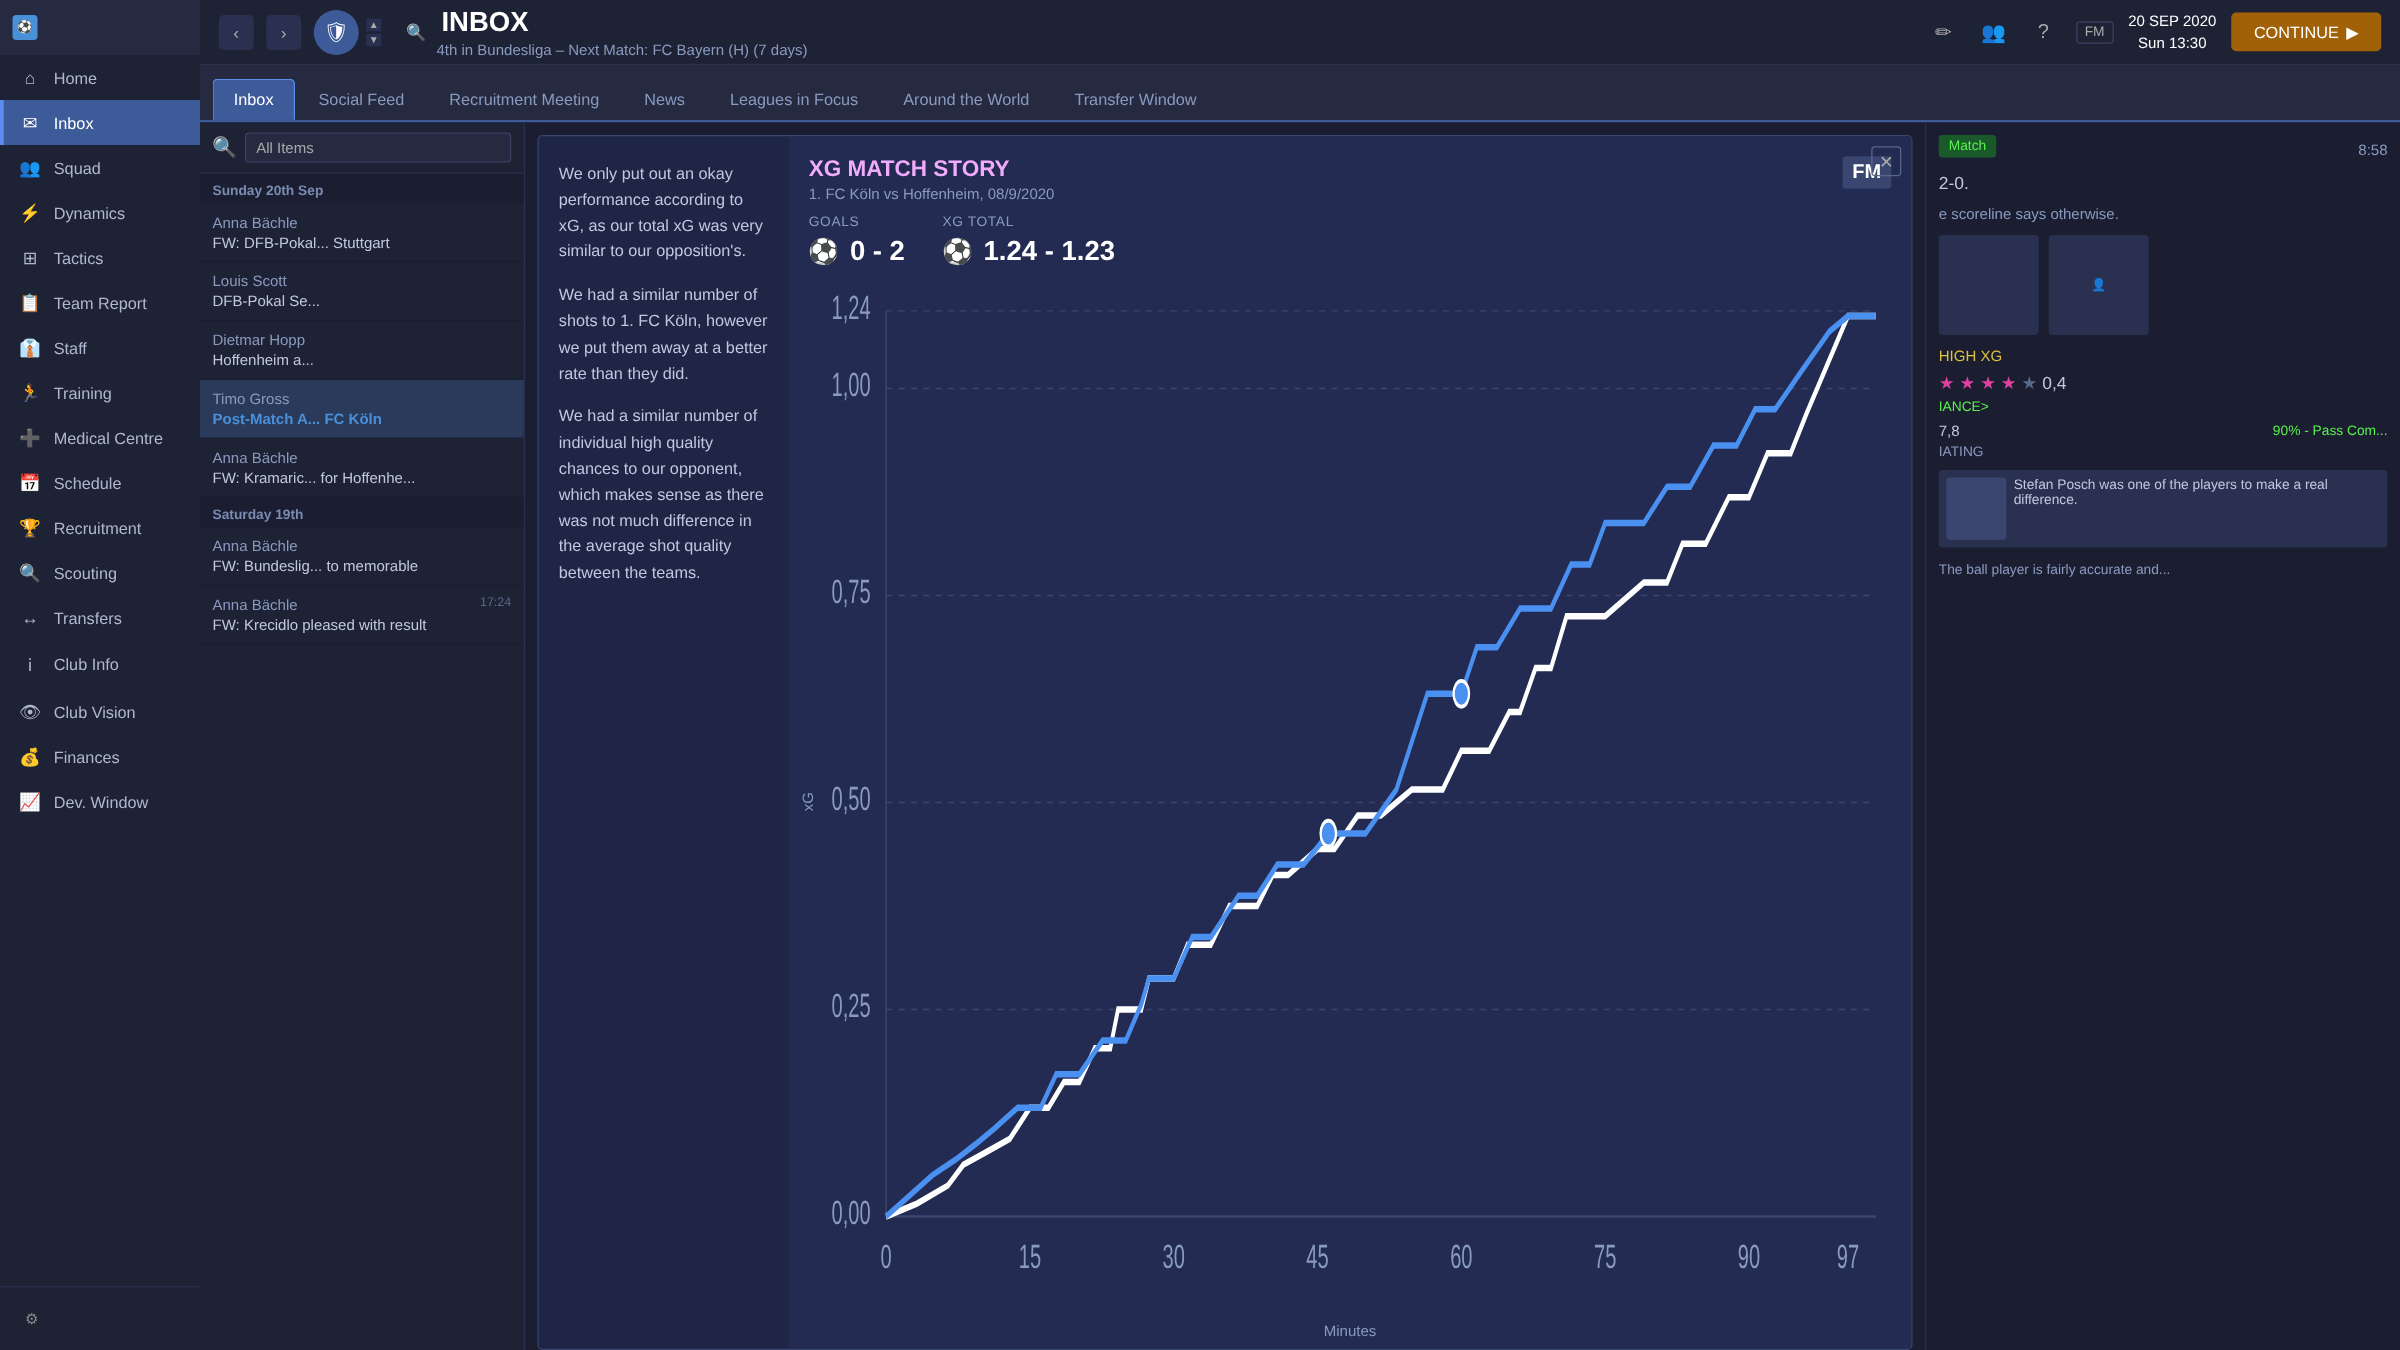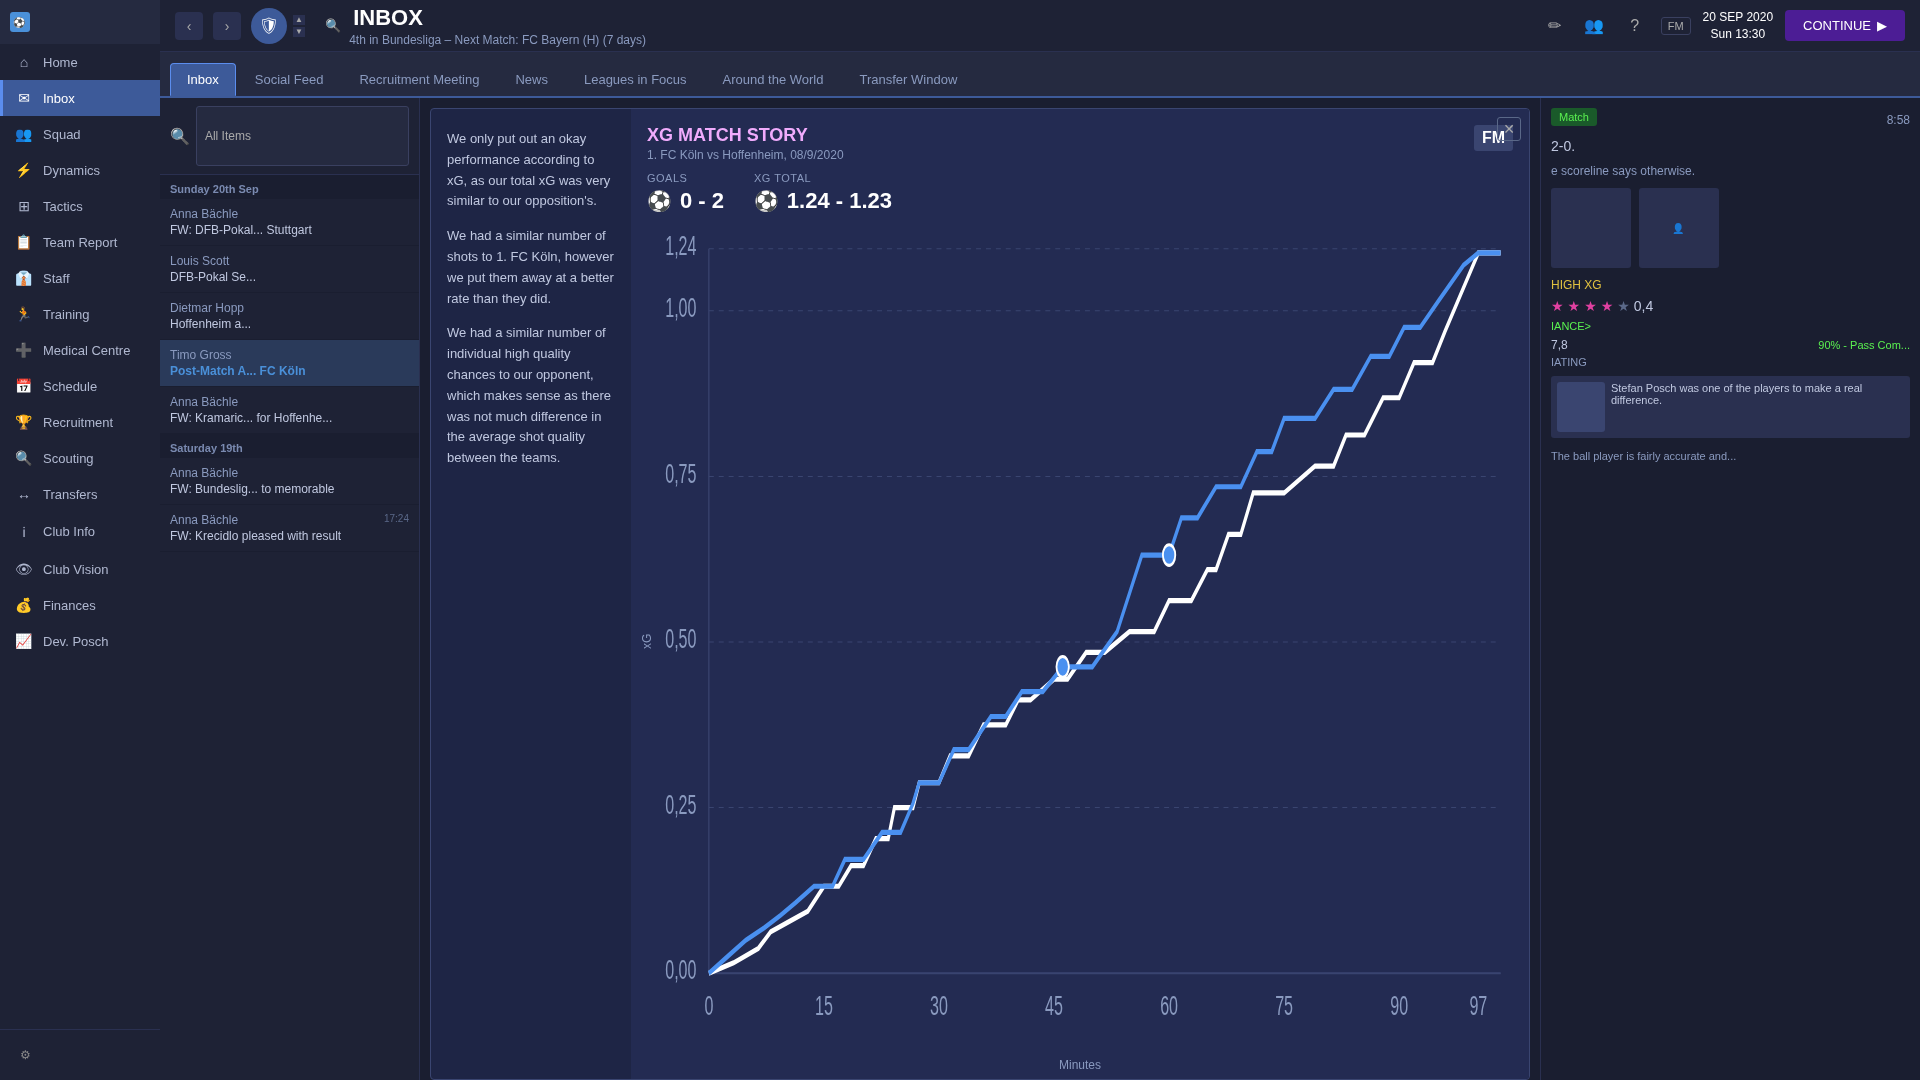--- a/index.html
+++ b/index.html
@@ -170,21 +170,21 @@
       font-size: 11px;
       border-radius: 3px;
     }
     .date-block {
       color: #fff;
       font-size: 12px;
       text-align: center;
       line-height: 1.4;
     }
     .continue-btn {
-      background: #4c1d95;
+      background: #a16207;
       color: #fff;
       border: none;
       padding: 8px 18px;
       border-radius: 4px;
       font-size: 13px;
       cursor: pointer;
       display: flex;
       align-items: center;
       gap: 6px;
     }
@@ -237,21 +237,21 @@
       display: flex;
       align-items: center;
       gap: 6px;
       border-bottom: 1px solid #2a3050;
     }
     .search-filter input {
       background: #252a40;
       border: 1px solid #3a4060;
       border-radius: 3px;
       color: #aaa;
-      padding: 22px 8px;
+      padding: 4px 8px;
       font-size: 12px;
       flex: 1;
     }
     .msg-section-header {
       padding: 8px 10px 4px;
       font-size: 11px;
       color: #7a8ab0;
       font-weight: bold;
       background: #1a1e30;
     }
@@ -475,21 +475,21 @@
       <div class="sidebar-item">
         <span class="icon">👁</span>
         <span>Club Vision</span>
       </div>
       <div class="sidebar-item">
         <span class="icon">💰</span>
         <span>Finances</span>
       </div>
       <div class="sidebar-item">
         <span class="icon">📈</span>
-        <span>Dev. Posch</span>
+        <span>Dev. Window</span>
       </div>
     </div>
   <div class="sidebar-bottom">
     <div class="sidebar-bottom-item">⚙</div>
   </div>
 </div>
 
 <div class="main">
 
   <div class="topbar">

